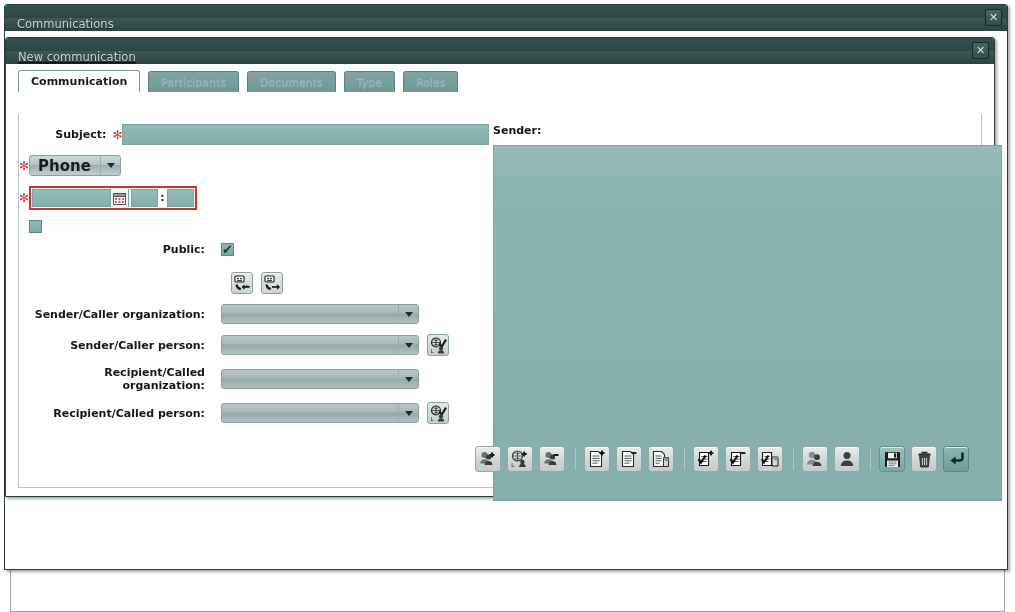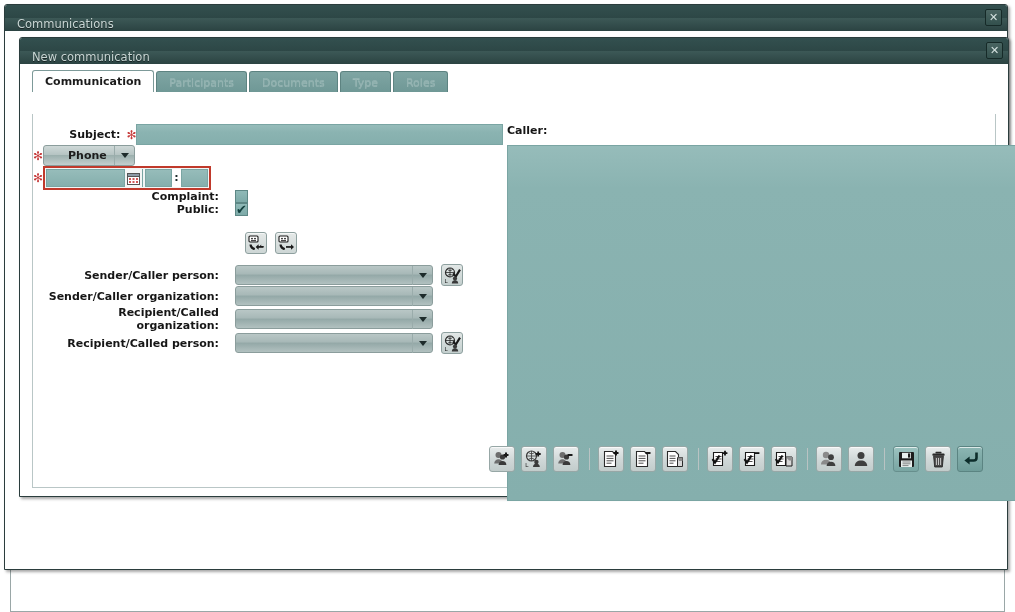--- a/index.html
+++ b/index.html
@@ -40,79 +40,80 @@
   .close-btn{
     position:absolute;right:5px;top:4px;width:17px;height:17px;
     background:linear-gradient(180deg,#4a6562,#33504d);
     border:1px solid #162a28;box-sizing:border-box;border-radius:2px;
     display:flex;align-items:center;justify-content:center;
     color:#d5e2e0;font-size:11px;font-weight:bold;line-height:1;cursor:pointer;
   }
 
   
   .win-inner{
-    position:absolute;left:14px;top:32px;width:990px;height:460px;
+    position:absolute;left:0;top:32px;width:990px;height:460px;
     background:#ffffff;border:1px solid #2b3d3d;box-sizing:border-box;
     box-shadow:2px 2px 3px rgba(0,0,0,.35);
     border-radius:3px 3px 0 0;
+    text-decoration:underline;
   }
   .win-inner .titlebar{height:26px;}
 
   .inner-body{
     position:absolute;left:0;top:26px;right:0;bottom:0;
     background:#ffffff;
   }
 
   
   .tabstrip{
     position:relative;height:22px;margin:6px 0 0 12px;
     display:flex;align-items:flex-end;
   }
   .tab{
-    height:21px;box-sizing:border-box;margin-right:2px;padding:0 12px;
+    height:21px;box-sizing:border-box;margin-right:8px;padding:0 12px;
     display:flex;align-items:center;
     font-size:11px;border:1px solid #6e8c8b;border-bottom:none;
     border-radius:3px 3px 0 0;cursor:pointer;
   }
   .tab.active{
     background:#ffffff;color:#1b1b1b;font-weight:bold;
     border-color:#7d9a99;height:22px;position:relative;z-index:3;
   }
   .tab.disabled{
     background:linear-gradient(180deg,#7fa5a3 0%,#6f9896 100%);
     color:#93b3b1;text-shadow:0 1px 0 rgba(255,255,255,.25);
     border-color:#5d8381;cursor:default;
   }
   .tabpanel{
     position:absolute;left:12px;top:50px;right:12px;bottom:8px;
     background:#ffffff;border:1px solid #b9c6c6;border-top:none;box-sizing:border-box;
   }
 
   
   .form-left{position:absolute;left:0;top:10px;width:470px;}
-  .frow{display:flex;align-items:center;margin-bottom:0;}
+  .frow{display:flex;align-items:center;margin-bottom:10px;}
   .flabel{
     width:186px;text-align:right;padding-right:6px;
     font-weight:bold;font-size:11px;color:#161616;
   }
   .req{color:#c63b3b;font-size:12px;width:10px;display:inline-block;text-align:center;}
 
   .tfield{
     background:linear-gradient(180deg,#96bcba 0%,#8ab3b1 40%,#85afad 100%);
     border:1px solid #7aa5a3;box-sizing:border-box;height:19px;
   }
   .subject-field{width:778px;height:21px;}
 
   
   .combo{
     height:21px;box-sizing:border-box;display:flex;align-items:center;
     background:linear-gradient(180deg,#cfd9d8 0%,#b6c4c3 45%,#9cb0ae 50%,#c3cfce 100%);
     border:1px solid #8b9d9c;border-radius:3px;cursor:pointer;position:relative;
   }
-  .combo .val{padding-left:24px;font-weight:bold;font-size:11px;color:#1c1c1c;flex:1 1 auto;}
+  .combo .val{padding-left:8px;font-weight:bold;font-size:15px;color:#1c1c1c;flex:1 1 auto;}
   .combo .arrowbox{
     width:20px;height:19px;display:flex;align-items:center;justify-content:center;
     border-left:1px solid #9aacab;box-sizing:border-box;
   }
   .caret{
     width:0;height:0;border-left:4px solid transparent;border-right:4px solid transparent;
     border-top:5px solid #1d2b2b;
   }
   .combo-type{width:92px;}
   .combo-wide{
@@ -288,21 +289,20 @@
                     </svg>
                   </div>
                 </div>
                 <div class="hm-box"></div>
                 <div class="colon">:</div>
                 <div class="hm-box" style="margin-left:0"></div>
               </div>
             </div>
 
             <div class="frow">
-              <div class="flabel">Complaint:</div>
               <span class="req"></span>
               <div class="cbox">
                 <span class="tick"></span>
               </div>
             </div>
 
             <div class="frow">
               <div class="flabel">Public:</div>
               <span class="req"></span>
               <div class="cbox">
@@ -331,20 +331,31 @@
                     <circle cx="7" cy="3.6" r="0.9" fill="#1a1a1a"></circle>
                   <rect x="3" y="5.2" width="5" height="1" fill="#1a1a1a"></rect>
                   <path d="M1.5 9.5c0 3 2.5 5.5 5 5.5l.6-2c-1.6-.2-3.2-1.8-3.4-3.4z" fill="#1a1a1a"></path>
                   <rect x="8" y="11.1" width="6" height="1.7" fill="#1a1a1a"></rect>
                   <path d="M13 9.2 16 12l-3 2.8z" fill="#1a1a1a"></path>
                 </svg>
               </div>
             </div>
 
             <div class="frow">
+              <div class="flabel">Sender/Caller organization:</div>
+              <span class="req"></span>
+              <div class="combo combo-wide">
+                <span class="val"></span>
+                <span class="arrowbox">
+                    <i class="caret"></i>
+                  </span>
+              </div>
+            </div>
+
+            <div class="frow">
               <div class="flabel">Sender/Caller person:</div>
               <span class="req"></span>
               <div class="combo combo-wide">
                 <span class="val"></span>
                 <span class="arrowbox">
                     <i class="caret"></i>
                   </span>
               </div>
               <div class="lookupbtn">
                 <svg width="17" height="17" viewBox="0 0 17 17">
@@ -352,31 +363,20 @@
                   <path d="M1.6 5.5h8.8M6 1v9M3.3 2.3c1.6 1.6 4 1.6 5.5 0M3.3 8.7c1.6-1.6 4-1.6 5.5 0" stroke="#2a2a2a" stroke-width="0.8" fill="none"></path>
                   <path d="M9 6.5 11.8 9.5 16 2.6" stroke="#1a1a1a" stroke-width="2.1" fill="none"></path>
                   <text x="0.5" y="15.5" font-size="6" font-family="sans-serif" fill="#1a1a1a">L</text>
                   <circle cx="11" cy="11.6" r="2.1" fill="#3a3a3a"></circle>
                   <path d="M7.8 16.5c0-2 1.5-3.2 3.2-3.2s3.2 1.2 3.2 3.2z" fill="#3a3a3a"></path>
                 </svg>
               </div>
             </div>
 
             <div class="frow">
-              <div class="flabel">Sender/Caller organization:</div>
-              <span class="req"></span>
-              <div class="combo combo-wide">
-                <span class="val"></span>
-                <span class="arrowbox">
-                    <i class="caret"></i>
-                  </span>
-              </div>
-            </div>
-
-            <div class="frow">
               <div class="flabel">Recipient/Called organization:</div>
               <span class="req"></span>
               <div class="combo combo-wide">
                 <span class="val"></span>
                 <span class="arrowbox">
                     <i class="caret"></i>
                   </span>
               </div>
             </div>
 
@@ -396,21 +396,21 @@
                   <path d="M9 6.5 11.8 9.5 16 2.6" stroke="#1a1a1a" stroke-width="2.1" fill="none"></path>
                   <text x="0.5" y="15.5" font-size="6" font-family="sans-serif" fill="#1a1a1a">L</text>
                   <circle cx="11" cy="11.6" r="2.1" fill="#3a3a3a"></circle>
                   <path d="M7.8 16.5c0-2 1.5-3.2 3.2-3.2s3.2 1.2 3.2 3.2z" fill="#3a3a3a"></path>
                 </svg>
               </div>
             </div>
           </div>
 
           <div class="form-right">
-            <div class="summary-label">Caller:</div>
+            <div class="summary-label">Sender:</div>
             <div class="summary-box"></div>
           </div>
 
           <div class="toolbar">
 
             <div class="tbtn">
               <svg width="18" height="18" viewBox="0 0 18 18">
                 <circle cx="5.5" cy="5" r="3" fill="#6d6d6d"></circle>
                 <path d="M1.2 13.5c0-2.7 2-4.3 4.3-4.3s4.3 1.6 4.3 4.3z" fill="#6d6d6d"></path>
                 <circle cx="9.5" cy="7" r="2.6" fill="#3a3a3a"></circle>

